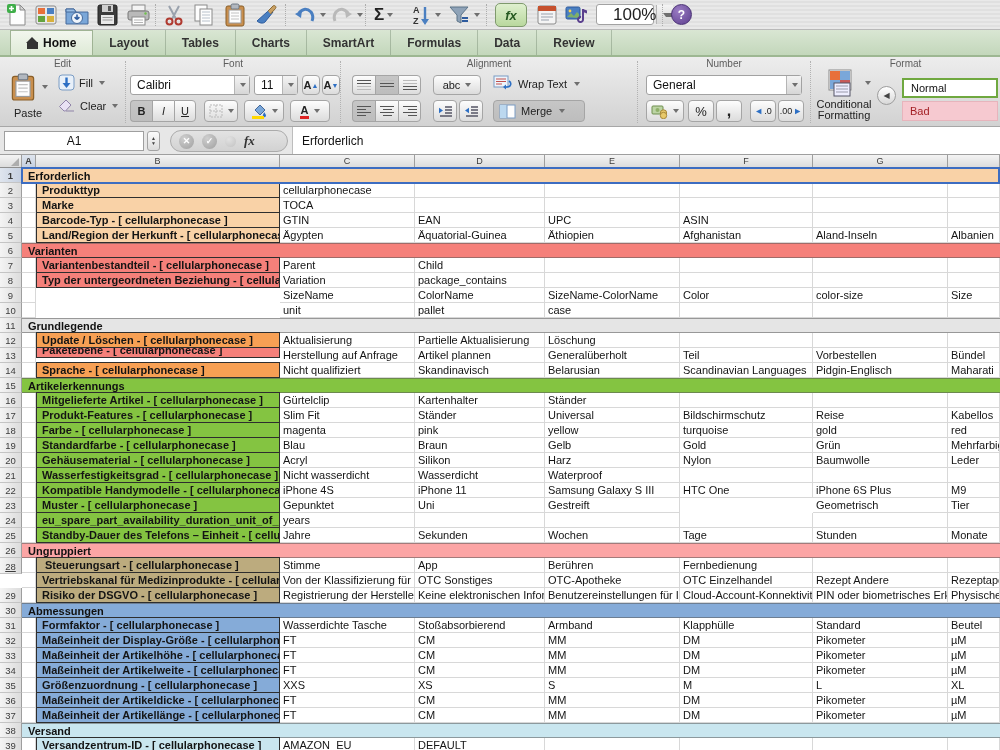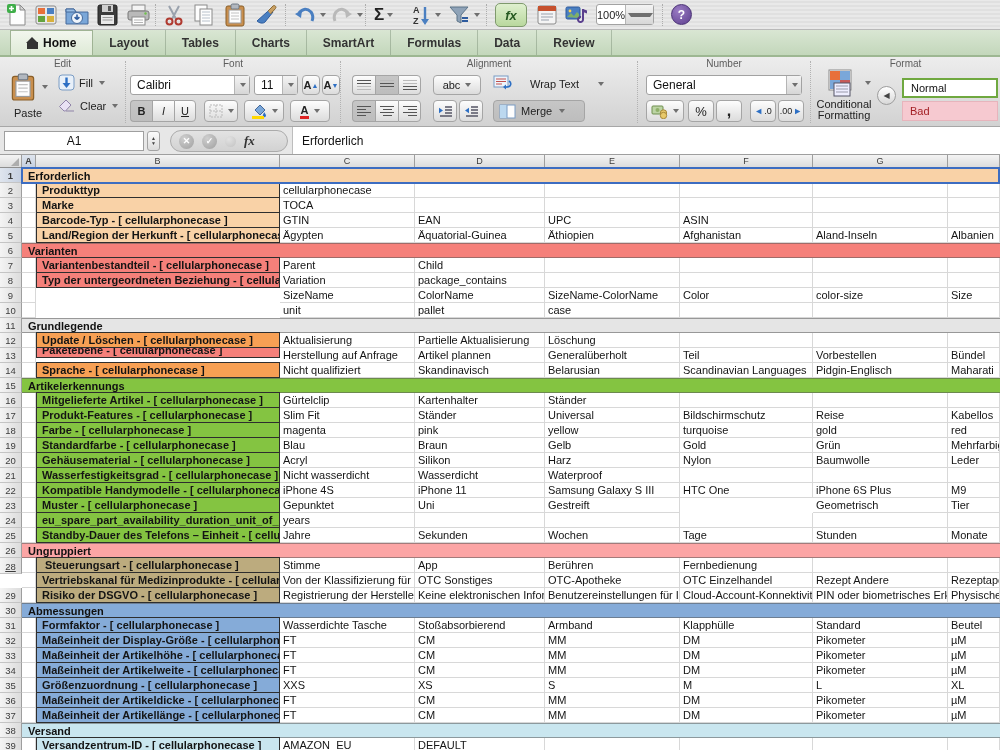--- a/index.html
+++ b/index.html
@@ -12,21 +12,21 @@
     border-bottom:1px solid #B9B9B9;}
   .tbi{position:absolute;top:3px;height:24px;display:flex;align-items:center;gap:1px;}
   .tbsep{position:absolute;top:4px;width:1px;height:22px;border-left:1px dotted #ADADAD;}
   .caret{width:0;height:0;border-left:3.5px solid transparent;border-right:3.5px solid transparent;border-top:4px solid #6f6f6f;margin-left:2px;}
   .sum-glyph{font-size:17px;font-weight:bold;color:#222;}
   .fx-btn{position:absolute;top:3px;width:32px;height:24px;border:1px solid #7f9a6d;border-radius:5px;
     background:linear-gradient(#dff0cf,#b9d89e);display:flex;align-items:center;justify-content:center;
     font-style:italic;font-weight:bold;color:#275a22;font-size:13px;font-family:"Liberation Serif",serif;}
   .zoombox{position:absolute;top:4px;width:58px;height:21px;background:#fff;border:1px solid #A2A2A2;border-radius:3px;
     display:flex;align-items:center;}
-  .zoombox span{flex:1;text-align:left;font-size:11px;color:#222;}
+  .zoombox span{flex:1;text-align:left;font-size:17px;color:#222;padding-left:16px;}
   .zoombox .dd{width:13px;height:100%;background:linear-gradient(#f4f4f4,#d7d7d7);border-left:1px solid #B5B5B5;display:flex;align-items:center;justify-content:center;}
   .helpbtn{position:absolute;top:4px;width:21px;height:21px;border-radius:50%;
     background:radial-gradient(circle at 35% 30%,#9b7cc4,#5d3f8e);color:#fff;font-weight:bold;font-size:12px;
     display:flex;align-items:center;justify-content:center;border:1px solid #4a3175;}
 
   
   #tabbar{position:absolute;left:0;top:30px;width:1000px;height:27px;
     background:linear-gradient(#D9E6D3,#C3D7BB);border-bottom:2px solid #9DB792;display:flex;align-items:stretch;padding-left:10px;}
   .tab{display:flex;align-items:center;gap:5px;padding:0 16px;font-size:12px;font-weight:bold;color:#333;
     border-right:1px solid rgba(120,140,115,.45);}
@@ -385,21 +385,21 @@
               <i style="background:#bbb"></i>
               <i></i>
               <i></i>
             </span>
           </div>
       </div>
       <div class="rbtn" style="left:92px;top:18px;width:48px;height:20px;gap:3px">
         <span class="minilabel">abc</span>
         <span class="caret"></span>
       </div>
-      <div style="position:absolute;left:152px;top:18px;display:flex;align-items:center;gap:17px">
+      <div style="position:absolute;left:152px;top:18px;display:flex;align-items:center;gap:5px">
         <svg width="20" height="17" viewBox="0 0 20 17">
             <rect x="1" y="1" width="14" height="11" fill="#eef4fb" stroke="#7a9cc4"></rect>
             <path d="M3 4h10M3 6.5h10M3 9h6" stroke="#c0504d" stroke-width="1.2"></path>
             <path d="M16 6c3 2 2 6-2 6h-2" fill="none" stroke="#2d6fc4" stroke-width="1.6"></path>
             <path d="M13 9.5l-3 2.5 3 2.5z" fill="#2d6fc4"></path>
           </svg>
         <span class="minilabel">Wrap Text</span>
         <span class="caret"></span>
       </div>
       <div class="seg" style="left:11px;top:43px">

